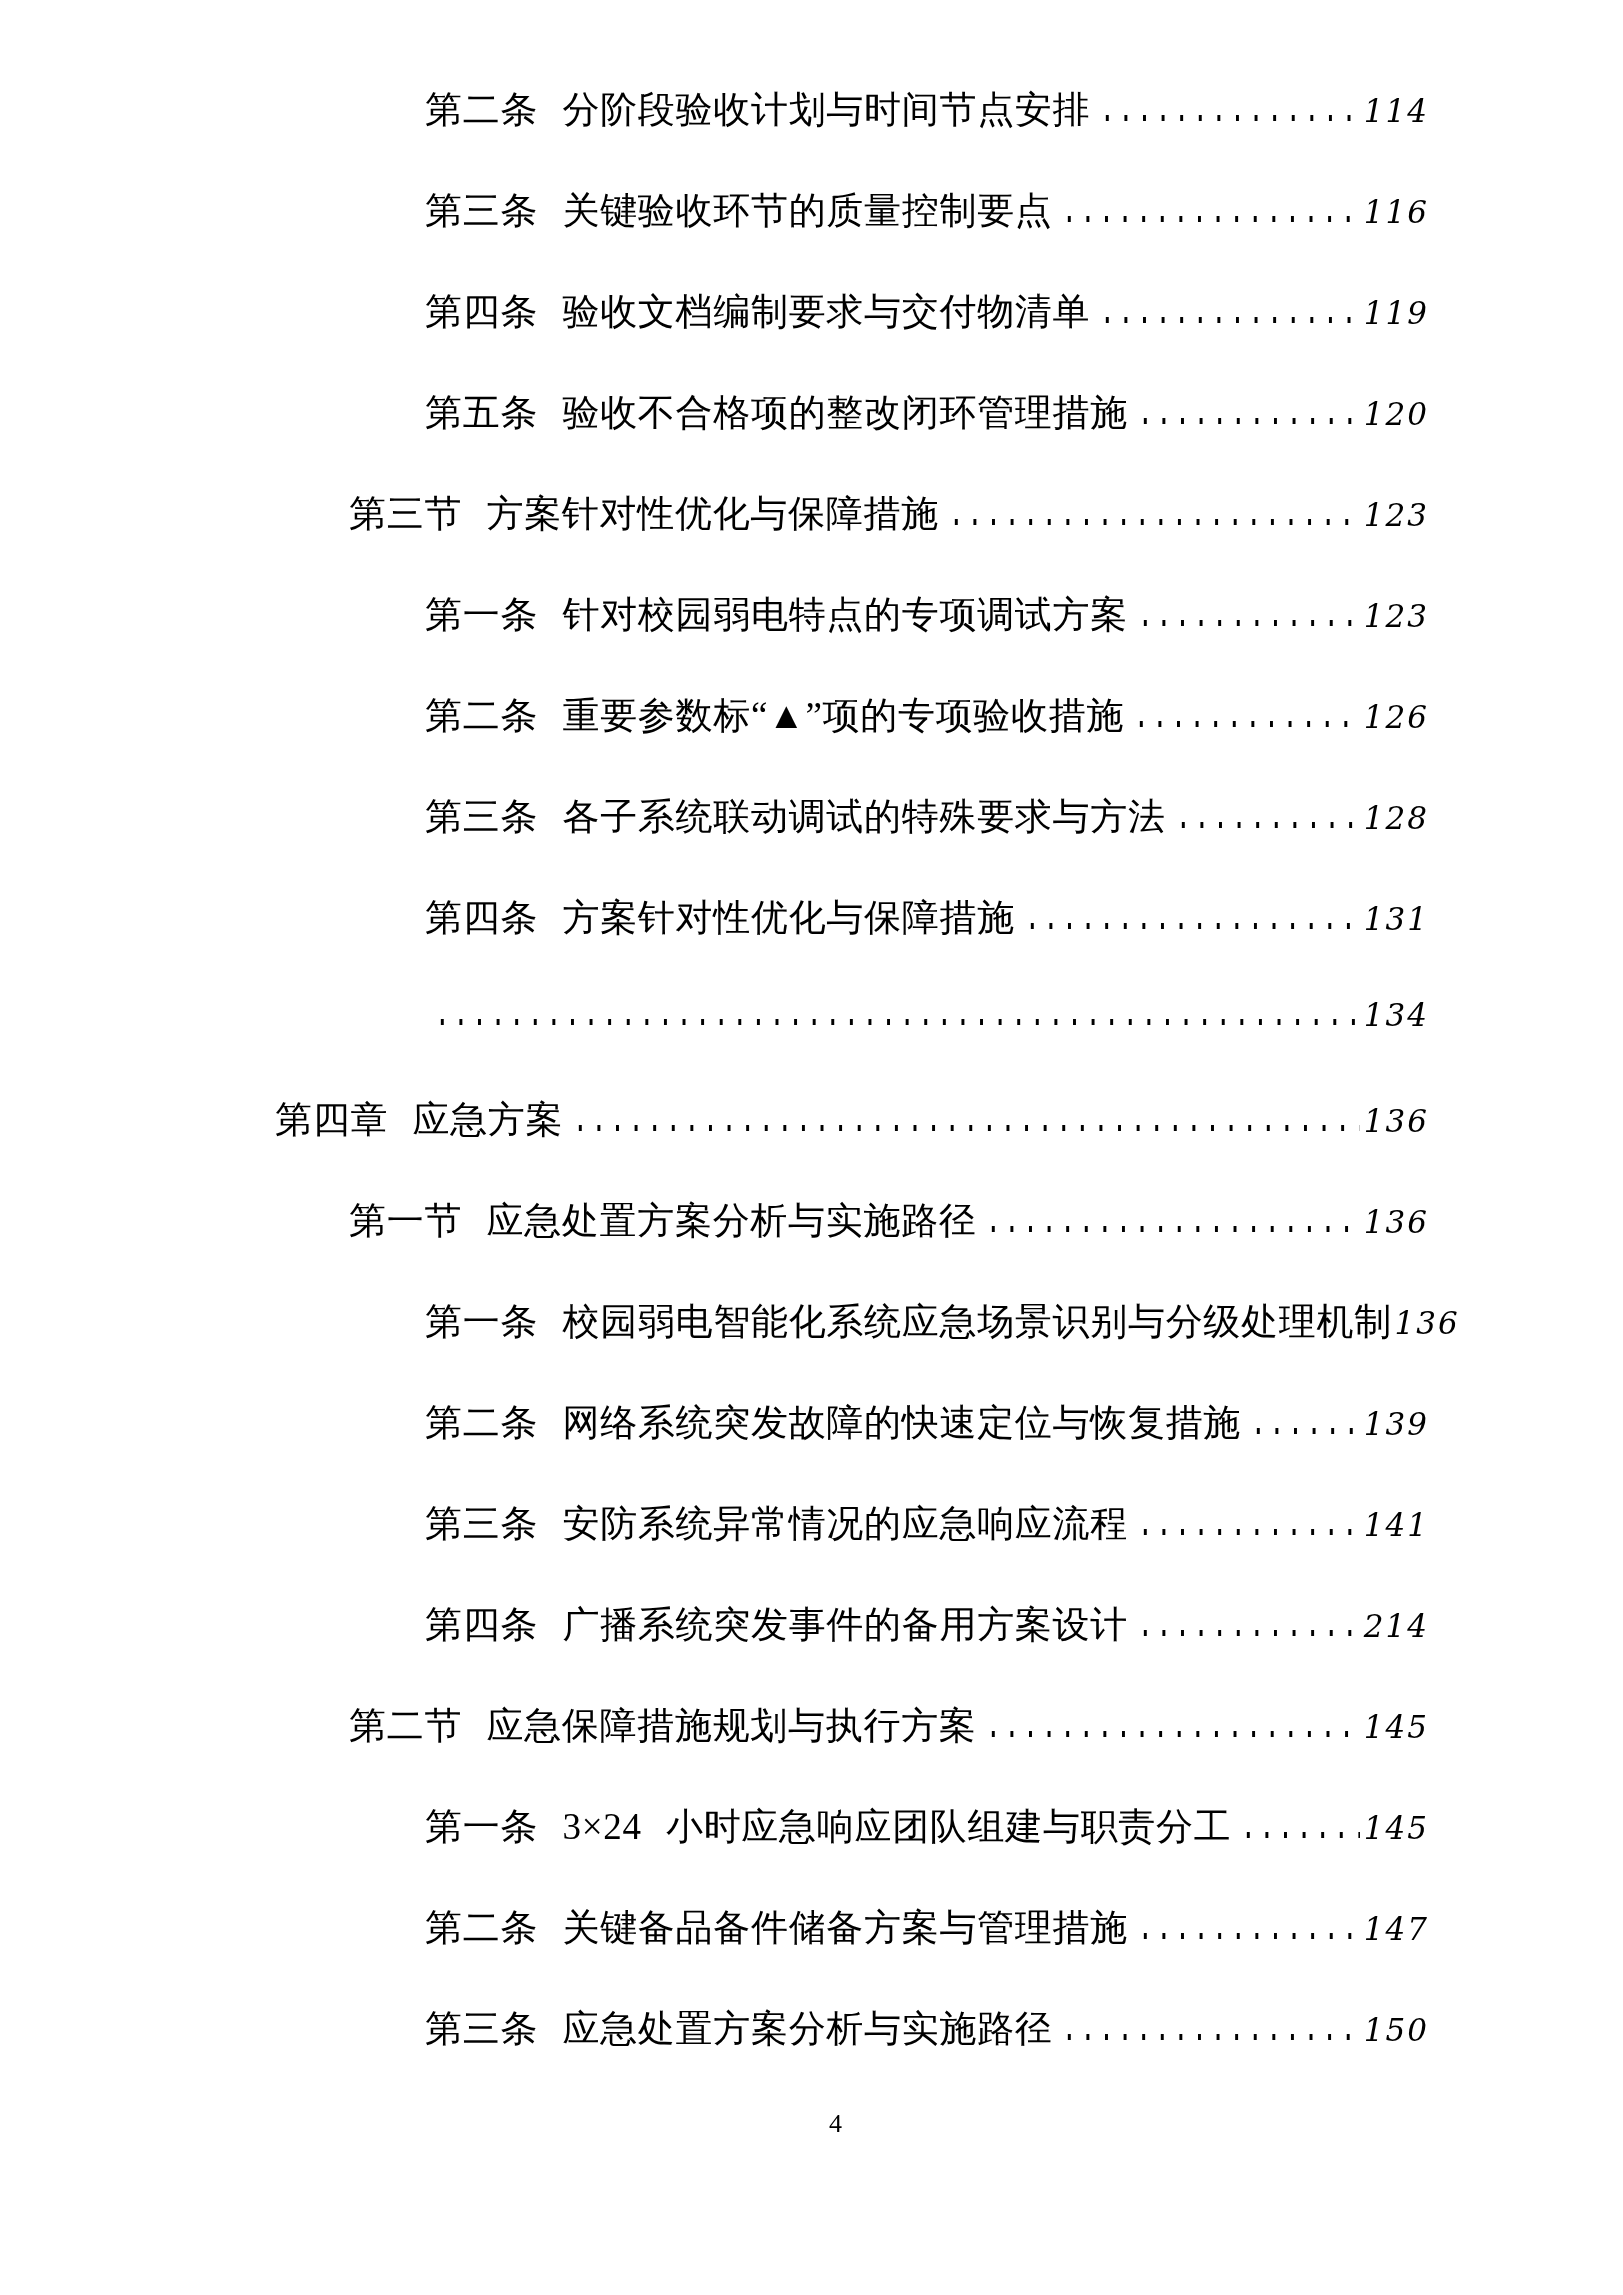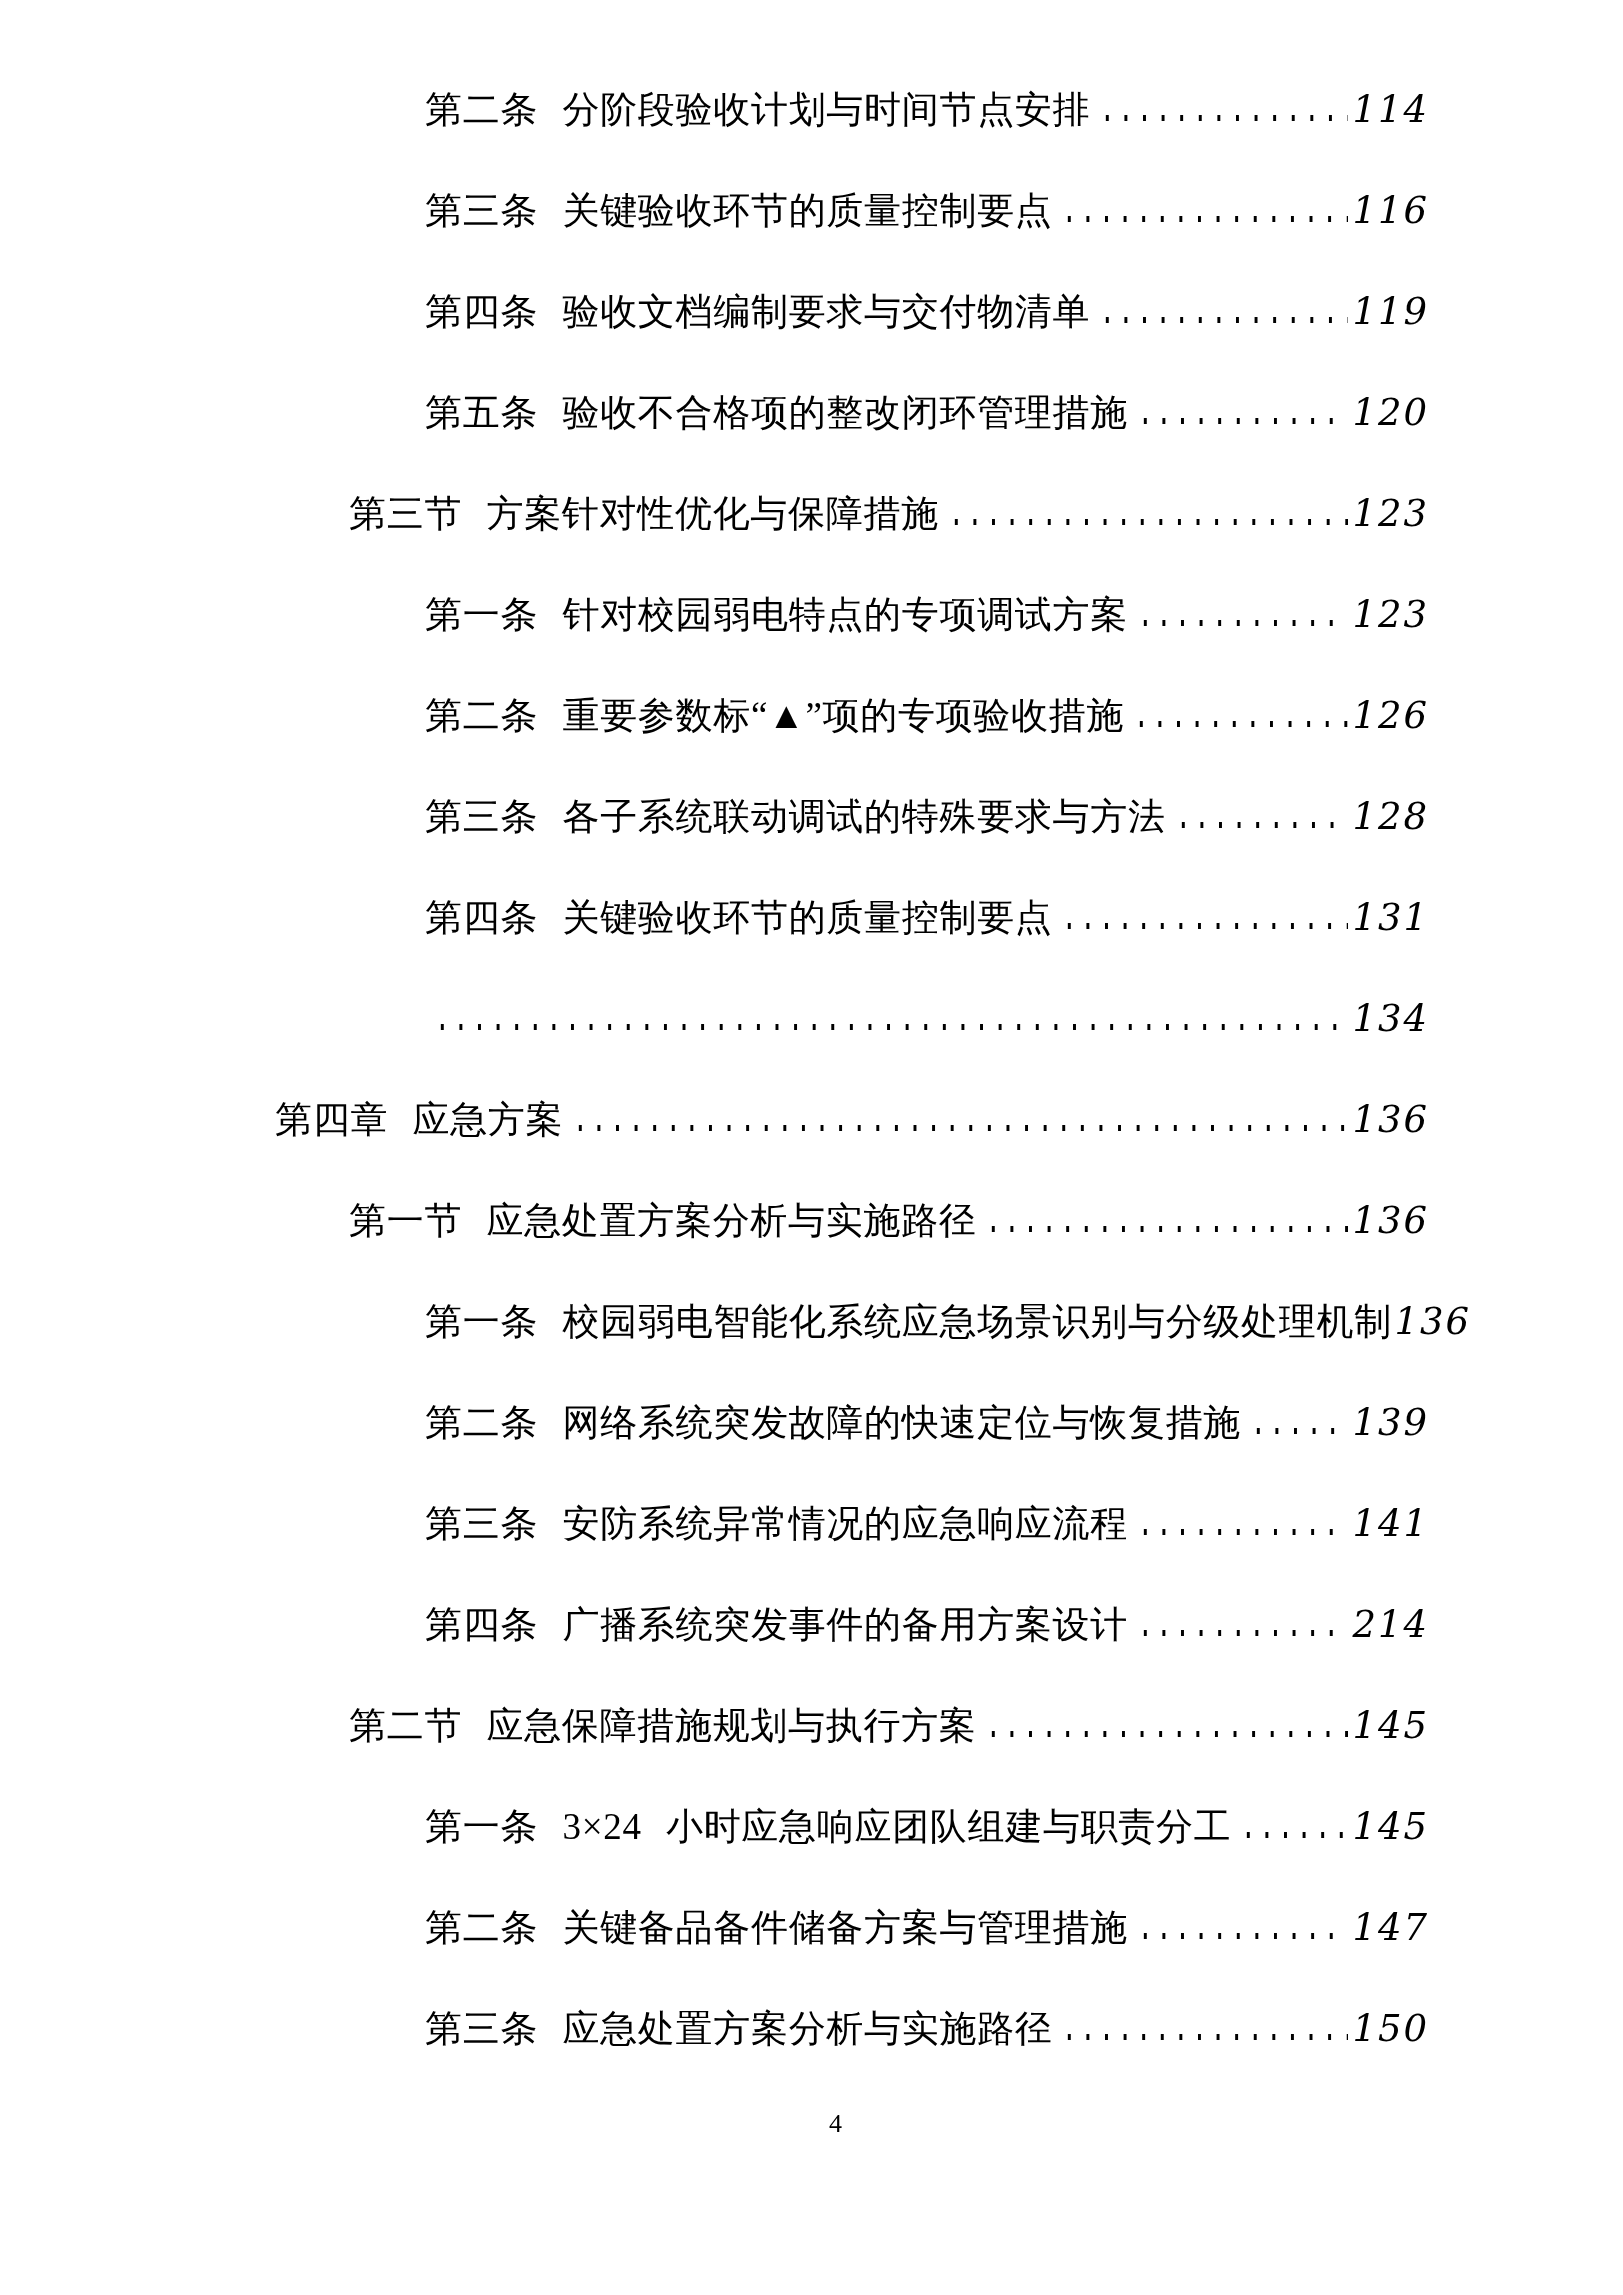--- a/index.html
+++ b/index.html
@@ -50,21 +50,21 @@
   .leader.no-dots {
     background: none;
     flex: 0 1 auto;
     margin: 0 0 0 2.6px;
   }
   .pagenum {
     flex: 0 0 auto;
     line-height: 1;
     font-family: "DejaVu Serif", serif;
     font-style: italic;
-    font-size: 37px;
+    font-size: 31px;
     letter-spacing: 2px;
   }
   .footer {
     position: absolute;
     top: 2111px;
     left: 770px;
     width: 131px;
     text-align: center;
     font-size: 26px;
     line-height: 1;
@@ -119,21 +119,21 @@
       <span class="pagenum">126</span>
     </div>
 
     <div class="row lvl-item">
       <span class="label">第三条 各子系统联动调试的特殊要求与方法</span>
       <div class="leader"></div>
       <span class="pagenum">128</span>
     </div>
 
     <div class="row lvl-item">
-      <span class="label">第四条 关键验收环节的质量控制要点</span>
+      <span class="label">第四条 方案针对性优化与保障措施</span>
       <div class="leader"></div>
       <span class="pagenum">131</span>
     </div>
 
     <div class="row lvl-item">
       <div class="leader"></div>
       <span class="pagenum">134</span>
     </div>
 
     <div class="row lvl-chapter">

